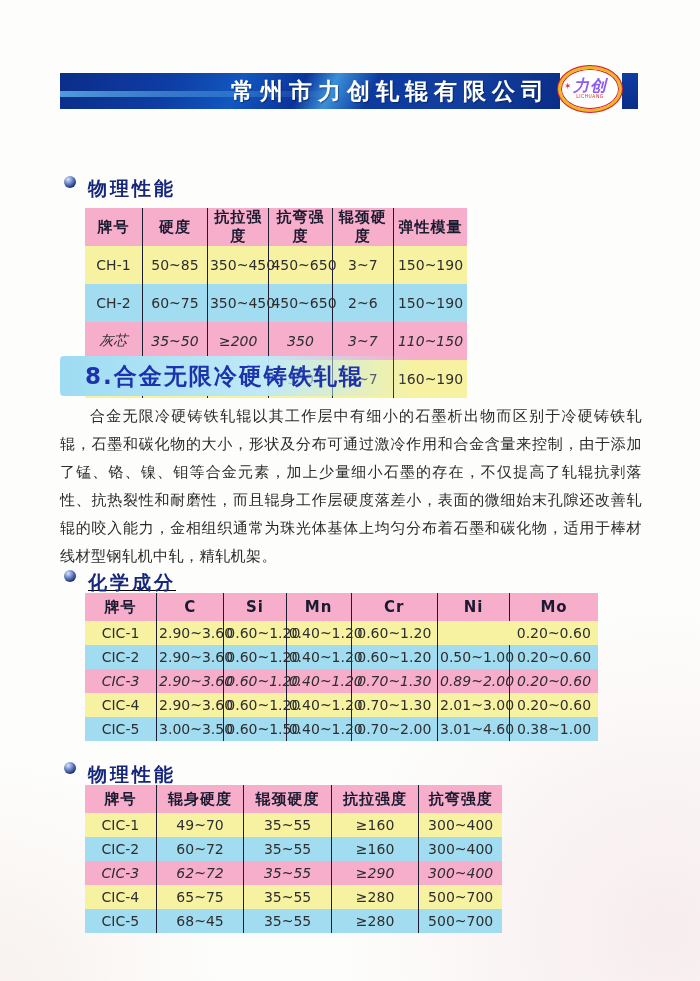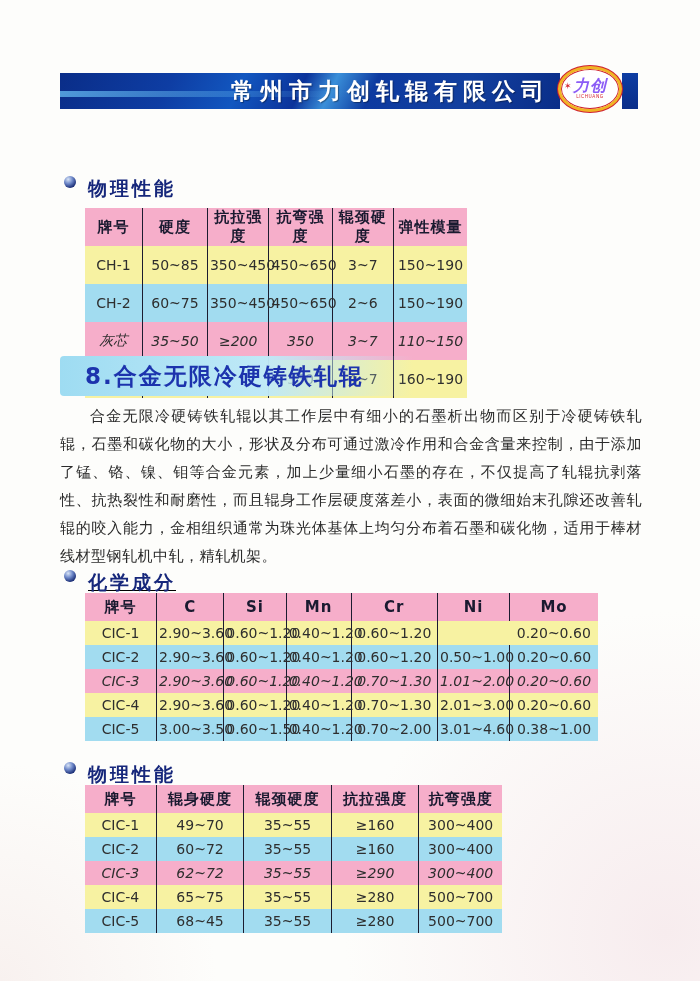--- a/index.html
+++ b/index.html
@@ -240,21 +240,21 @@
           <td>0.60~1.20</td>
           <td>0.50~1.00</td>
           <td>0.20~0.60</td>
         </tr>
         <tr class="row-pink">
           <td>CIC-3</td>
           <td>2.90~3.60</td>
           <td>0.60~1.20</td>
           <td>0.40~1.20</td>
           <td>0.70~1.30</td>
-          <td>1.01~2.00</td>
+          <td>0.89~2.00</td>
           <td>0.20~0.60</td>
         </tr>
         <tr class="row-yellow">
           <td>CIC-4</td>
           <td>2.90~3.60</td>
           <td>0.60~1.20</td>
           <td>0.40~1.20</td>
           <td>0.70~1.30</td>
           <td>2.01~3.00</td>
           <td>0.20~0.60</td>

